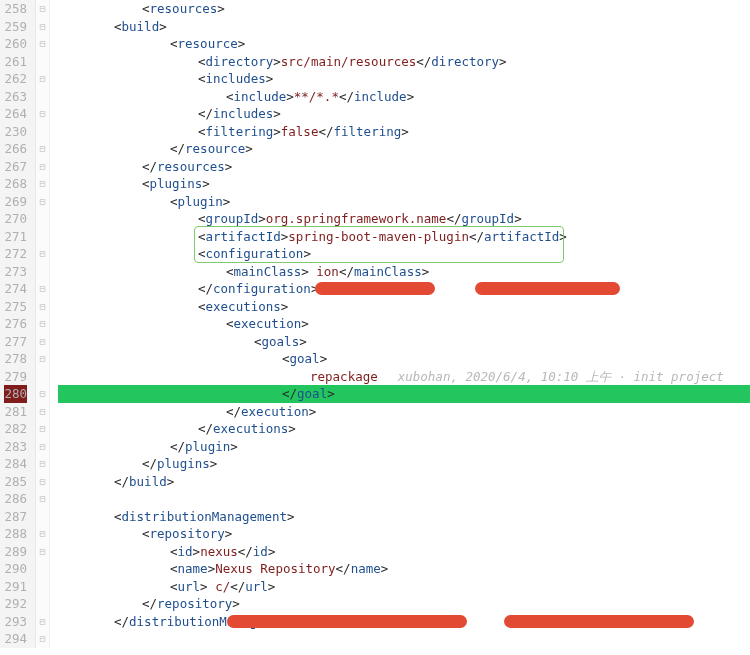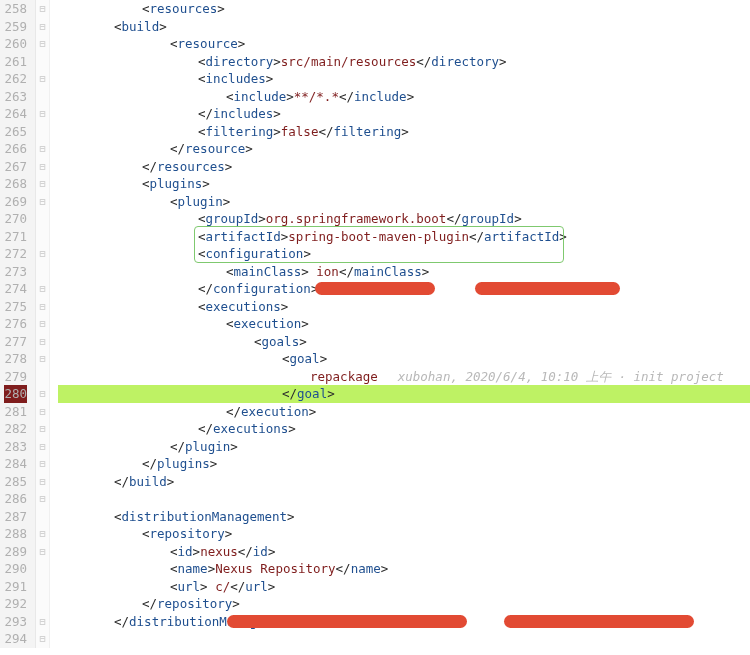--- a/index.html
+++ b/index.html
@@ -39,21 +39,21 @@
     background: #ffffff;
     padding-left: 8px;
     position: relative;
   }
   .line {
     height: 17.5px;
     line-height: 17.5px;
     position: relative;
   }
   .hl {
-    background: #bef264;
+    background: #22c55e;
   }
   .hl-gutter {
     background: #7f1d1d;
   }
   .tag { color: #1f4f8f; }
   .text { color: #7f1d1d; }
   .comment { color: #b8b8b8; font-style: italic; }
   .punc { color: #2b2b2b; }
   .box {
     position: absolute;
@@ -75,21 +75,21 @@
 
 <div class="editor">
   <div class="gutter" id="gutter">
       <div class="line">258</div>
       <div class="line">259</div>
       <div class="line">260</div>
       <div class="line">261</div>
       <div class="line">262</div>
       <div class="line">263</div>
       <div class="line">264</div>
-      <div class="line">265</div>
+      <div class="line">230</div>
       <div class="line">266</div>
       <div class="line">267</div>
       <div class="line">268</div>
       <div class="line">269</div>
       <div class="line">270</div>
       <div class="line">271</div>
       <div class="line">272</div>
       <div class="line">273</div>
       <div class="line">274</div>
       <div class="line">275</div>
@@ -158,21 +158,21 @@
       <div class="line"><span class="ind" style="width: 112px;"></span><span class="punc">&lt;</span><span class="tag">resource</span><span class="punc">&gt;</span></div>
       <div class="line"><span class="ind" style="width: 140px;"></span><span class="punc">&lt;</span><span class="tag">directory</span><span class="punc">&gt;</span><span class="text">src/main/resources</span><span class="punc">&lt;/</span><span class="tag">directory</span><span class="punc">&gt;</span></div>
       <div class="line"><span class="ind" style="width: 140px;"></span><span class="punc">&lt;</span><span class="tag">includes</span><span class="punc">&gt;</span></div>
       <div class="line"><span class="ind" style="width: 168px;"></span><span class="punc">&lt;</span><span class="tag">include</span><span class="punc">&gt;</span><span class="text">**/*.*</span><span class="punc">&lt;/</span><span class="tag">include</span><span class="punc">&gt;</span></div>
       <div class="line"><span class="ind" style="width: 140px;"></span><span class="punc">&lt;/</span><span class="tag">includes</span><span class="punc">&gt;</span></div>
       <div class="line"><span class="ind" style="width: 140px;"></span><span class="punc">&lt;</span><span class="tag">filtering</span><span class="punc">&gt;</span><span class="text">false</span><span class="punc">&lt;/</span><span class="tag">filtering</span><span class="punc">&gt;</span></div>
       <div class="line"><span class="ind" style="width: 112px;"></span><span class="punc">&lt;/</span><span class="tag">resource</span><span class="punc">&gt;</span></div>
       <div class="line"><span class="ind" style="width: 84px;"></span><span class="punc">&lt;/</span><span class="tag">resources</span><span class="punc">&gt;</span></div>
       <div class="line"><span class="ind" style="width: 84px;"></span><span class="punc">&lt;</span><span class="tag">plugins</span><span class="punc">&gt;</span></div>
       <div class="line"><span class="ind" style="width: 112px;"></span><span class="punc">&lt;</span><span class="tag">plugin</span><span class="punc">&gt;</span></div>
-      <div class="line"><span class="ind" style="width: 140px;"></span><span class="punc">&lt;</span><span class="tag">groupId</span><span class="punc">&gt;</span><span class="text">org.springframework.boot</span><span class="punc">&lt;/</span><span class="tag">groupId</span><span class="punc">&gt;</span></div>
+      <div class="line"><span class="ind" style="width: 140px;"></span><span class="punc">&lt;</span><span class="tag">groupId</span><span class="punc">&gt;</span><span class="text">org.springframework.name</span><span class="punc">&lt;/</span><span class="tag">groupId</span><span class="punc">&gt;</span></div>
       <div class="line"><span class="ind" style="width: 140px;"></span><span class="punc">&lt;</span><span class="tag">artifactId</span><span class="punc">&gt;</span><span class="text">spring-boot-maven-plugin</span><span class="punc">&lt;/</span><span class="tag">artifactId</span><span class="punc">&gt;</span></div>
       <div class="line"><span class="ind" style="width: 140px;"></span><span class="punc">&lt;</span><span class="tag">configuration</span><span class="punc">&gt;</span></div>
       <div class="line"><span class="ind" style="width: 168px;"></span><span class="punc">&lt;</span><span class="tag">mainClass</span><span class="punc">&gt;</span><span class="text">                                                    ion</span><span class="punc">&lt;/</span><span class="tag">mainClass</span><span class="punc">&gt;</span></div>
       <div class="line"><span class="ind" style="width: 140px;"></span><span class="punc">&lt;/</span><span class="tag">configuration</span><span class="punc">&gt;</span></div>
       <div class="line"><span class="ind" style="width: 140px;"></span><span class="punc">&lt;</span><span class="tag">executions</span><span class="punc">&gt;</span></div>
       <div class="line"><span class="ind" style="width: 168px;"></span><span class="punc">&lt;</span><span class="tag">execution</span><span class="punc">&gt;</span></div>
       <div class="line"><span class="ind" style="width: 196px;"></span><span class="punc">&lt;</span><span class="tag">goals</span><span class="punc">&gt;</span></div>
       <div class="line"><span class="ind" style="width: 224px;"></span><span class="punc">&lt;</span><span class="tag">goal</span><span class="punc">&gt;</span></div>
       <div class="line"><span class="ind" style="width: 252px;"></span><span class="text">repackage</span><span class="comment" style="margin-left: 20px;">xubohan, 2020/6/4, 10:10 上午 · init project</span></div>
       <div class="line hl"><span class="ind" style="width: 224px;"></span><span class="punc">&lt;/</span><span class="tag">goal</span><span class="punc">&gt;</span></div>

